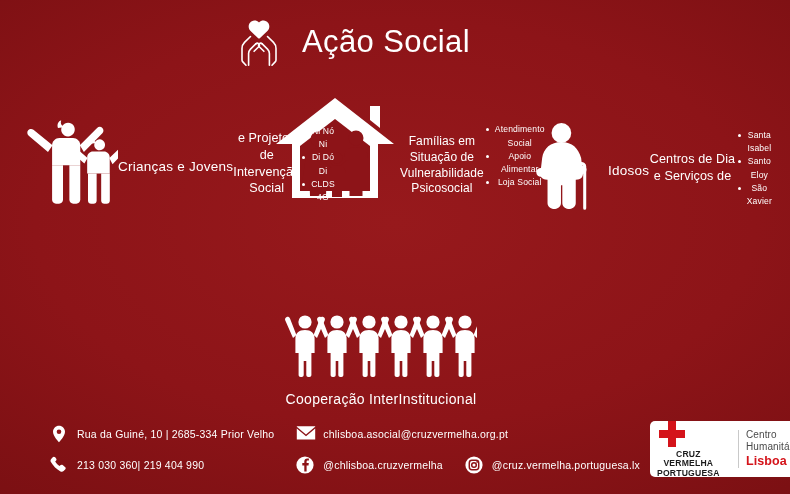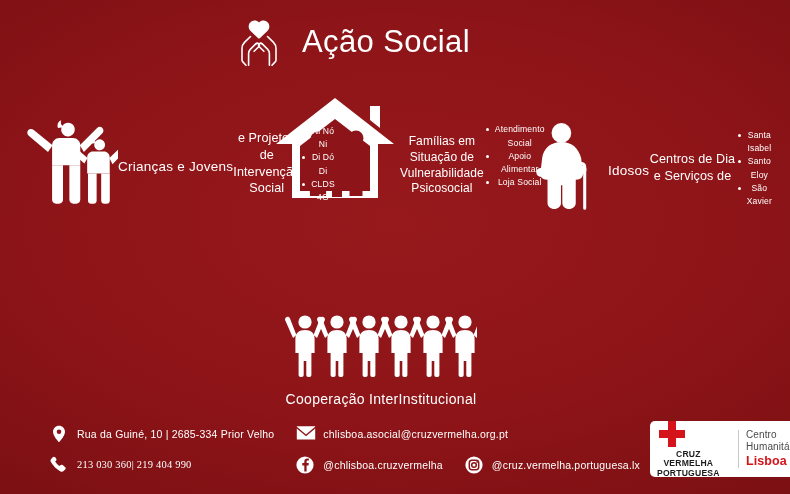--- a/index.html
+++ b/index.html
@@ -160,21 +160,21 @@
     font-size: 10.5px;
     color: #ffffff;
     letter-spacing: 0.2px;
     white-space: nowrap;
   }
   .ficon { width: 18px; height: 18px; display: block; flex: 0 0 auto; }
 
   
   .f-address  { grid-column: 1; grid-row: 1; }
   .f-email    { grid-column: 2 / span 2; grid-row: 1; }
-  .f-phone    { grid-column: 1; grid-row: 2; font-family: Liberation Serif, serif; }
+  .f-phone    { grid-column: 1; grid-row: 2; }
   .f-facebook { grid-column: 2; grid-row: 2; }
   .f-instagram{ grid-column: 3; grid-row: 2; }
 
   
   .logo {
     flex: 0 0 auto;
     width: 158px;
     height: 56px;
     background: #ffffff;
     border-radius: 5px;

